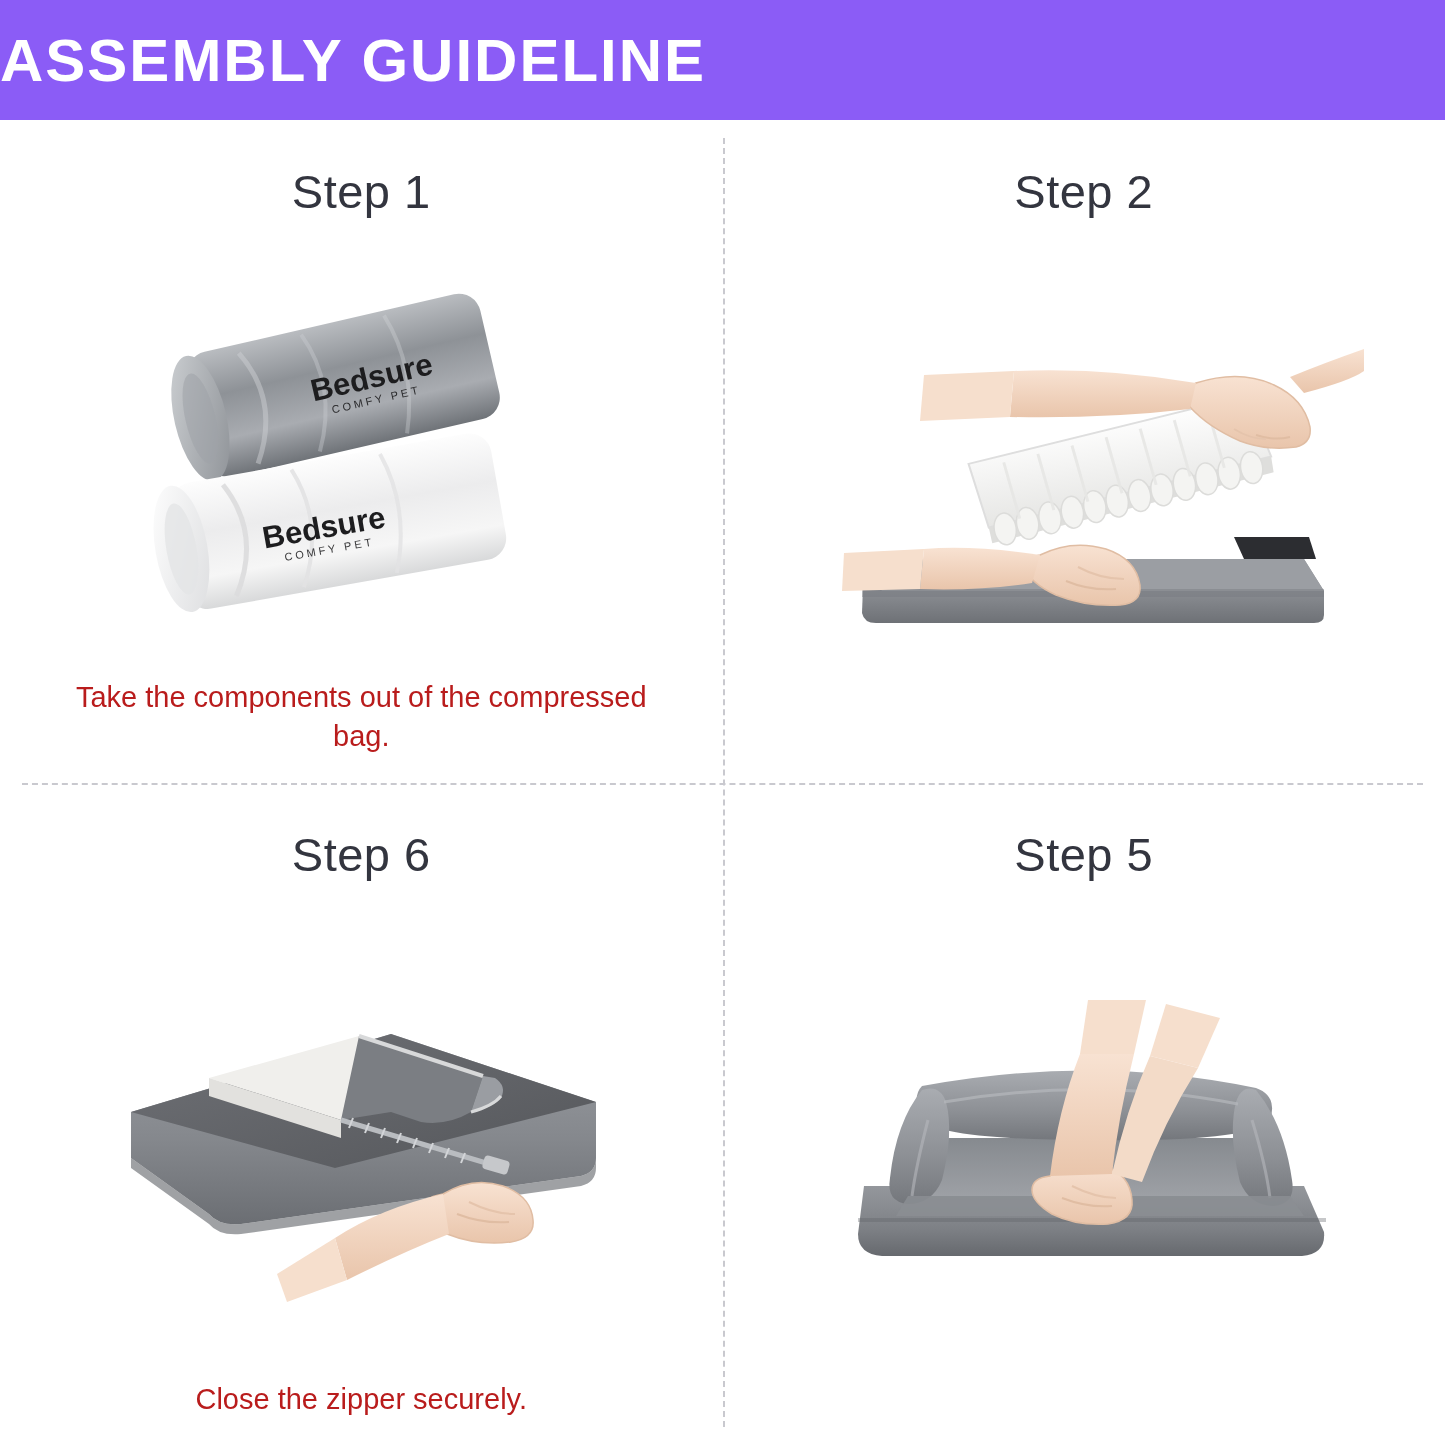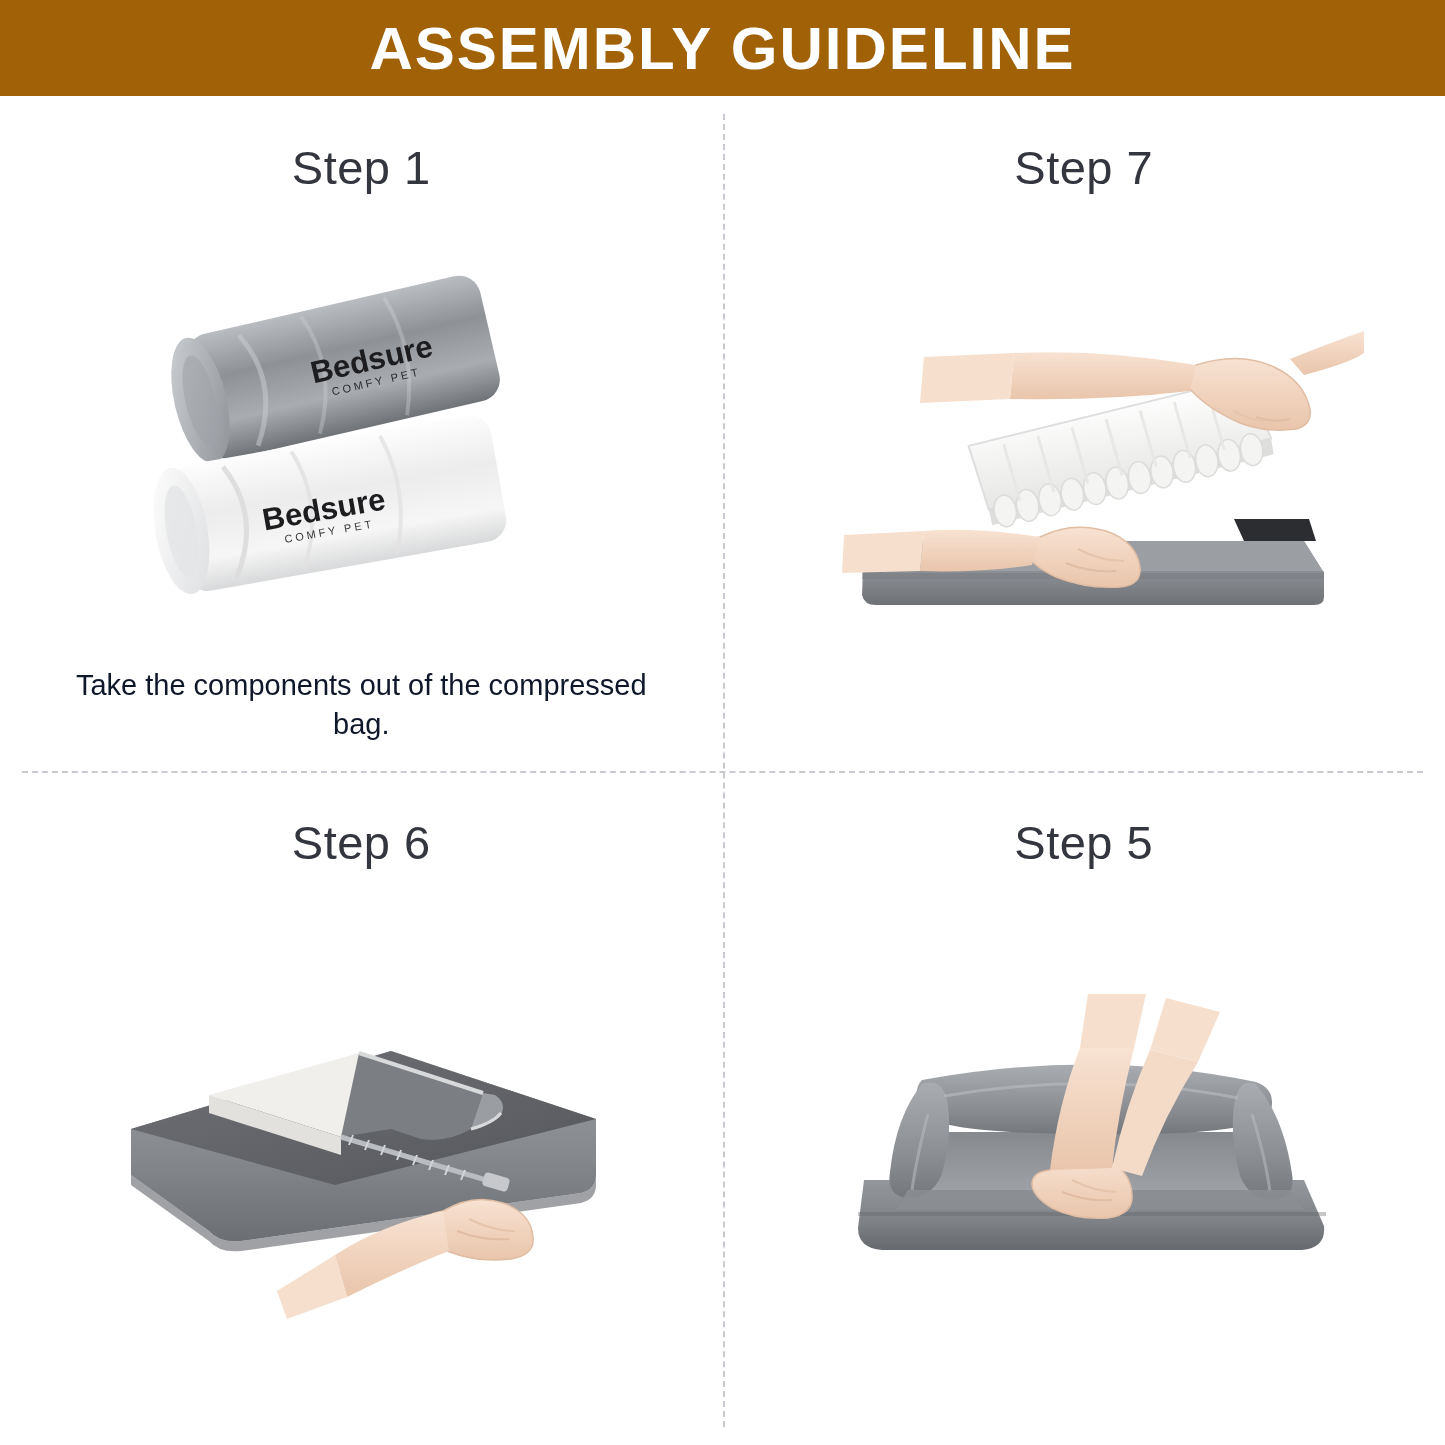--- a/index.html
+++ b/index.html
@@ -14,25 +14,25 @@
     overflow: hidden;
   }
   .page {
     position: relative;
     width: 1445px;
     height: 1445px;
     display: flex;
     flex-direction: column;
   }
   .header {
-    height: 96px;
-    background: #a16207;
+    height: 120px;
+    background: #8b5cf6;
     display: flex;
     align-items: center;
-    justify-content: center;
+    justify-content: flex-start;
     flex: 0 0 auto;
   }
   .header-title {
     color: #ffffff;
     font-size: 60px;
     font-weight: bold;
     letter-spacing: 2px;
     text-align: center;
   }
   .grid {
@@ -80,21 +80,21 @@
     align-items: center;
     justify-content: center;
     min-height: 0;
   }
   .art svg {
     display: block;
   }
   .caption {
     font-size: 29px;
     line-height: 1.35;
-    color: #0f172a;
+    color: #b91c1c;
     text-align: center;
     max-width: 620px;
     margin-top: 8px;
   }
   .caption-4 {
     max-width: 660px;
   }
 </style>
 </head>
 <body>
@@ -156,21 +156,21 @@
             <path d="M290 175 q20 58 -4 120" stroke="#e2e2e3" stroke-width="4" fill="none" opacity="0.8"></path>
             <text x="160" y="248" font-family="'Liberation Sans', sans-serif" font-size="31" font-weight="bold" fill="#1d1d1f">Bedsure</text>
             <text x="178" y="264" font-family="'Liberation Sans', sans-serif" font-size="11" letter-spacing="3" fill="#3a3a3c">COMFY PET</text>
           </g>
         </svg>
       </div>
       <div class="caption">Take the components out of the compressed bag.</div>
     </div>
 
     <div class="cell">
-      <div class="step-title">Step 7</div>
+      <div class="step-title">Step 2</div>
       <div class="art">
         <svg width="560" height="340" viewBox="0 0 560 340">
           <defs>
             <linearGradient id="coverGrey2" x1="0" y1="0" x2="0" y2="1">
               <stop offset="0%" stop-color="#9a9da2"></stop>
               <stop offset="60%" stop-color="#85888d"></stop>
               <stop offset="100%" stop-color="#6e7176"></stop>
             </linearGradient>
             <linearGradient id="foamGrad" x1="0" y1="0" x2="0" y2="1">
               <stop offset="0%" stop-color="#ffffff"></stop>
@@ -289,20 +289,21 @@
 
           <g>
             <path d="M352 232 Q382 214 412 224 Q440 234 442 258 Q444 276 420 280 Q386 284 356 272 Q332 260 330 248 Q330 236 352 232 Z" fill="url(#skinGrad3)" stroke="#e0bda3" stroke-width="1.5"></path>
             <path d="M366 252 q26 10 52 8" stroke="#e0bda3" stroke-width="2" fill="none"></path>
             <path d="M378 240 q24 12 46 12" stroke="#e5c4ac" stroke-width="2" fill="none"></path>
             <path d="M352 232 Q290 246 244 276 L256 318 Q312 290 358 272 Z" fill="url(#skinGrad3)"></path>
             <path d="M244 276 L186 312 L196 340 L256 318 Z" fill="#f6dfcd"></path>
           </g>
         </svg>
       </div>
+      <div class="caption">Close the zipper securely.</div>
     </div>
 
     <div class="cell">
       <div class="step-title">Step 5</div>
       <div class="art">
         <svg width="560" height="330" viewBox="0 0 560 330">
           <defs>
             <linearGradient id="bolsterGrad" x1="0" y1="0" x2="0" y2="1">
               <stop offset="0%" stop-color="#a9acb1"></stop>
               <stop offset="60%" stop-color="#8c8f94"></stop>

